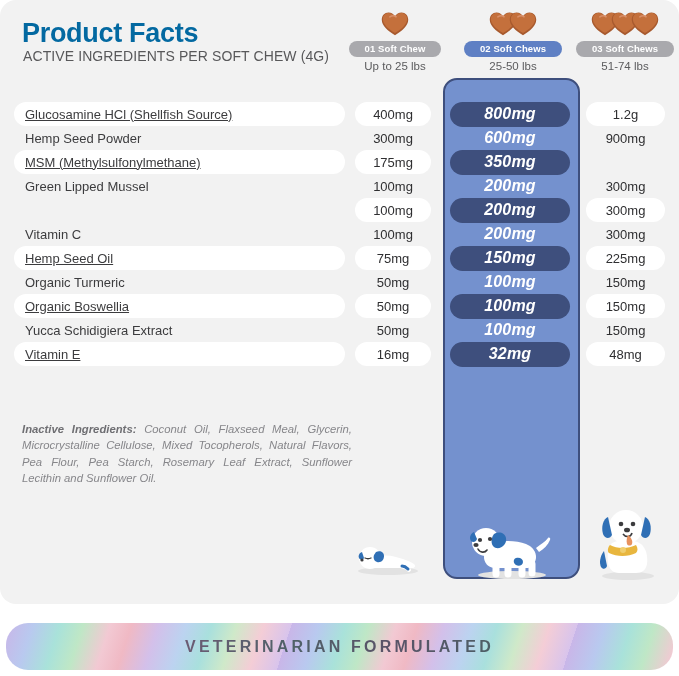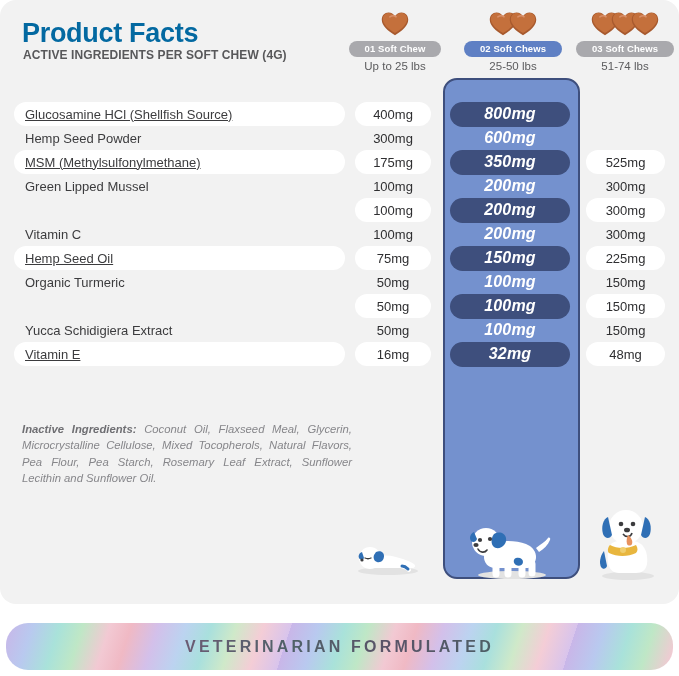--- a/index.html
+++ b/index.html
@@ -29,22 +29,22 @@
     position: absolute;
     left: 22px; top: 18px;
     font-size: 27px;
     font-weight: bold;
     color: #0369a1;
     letter-spacing: -0.3px;
   }
   .page-subtitle {
     position: absolute;
     left: 23px; top: 48px;
-    font-size: 12px;
-    font-weight: bold;
+    font-size: 14px;
+    font-weight: normal;
     color: #58585a;
     letter-spacing: 0.1px;
   }
 
   
   .dose-head {
     position: absolute;
     top: 8px;
     width: 110px;
     text-align: center;
@@ -279,31 +279,32 @@
     <div class="weight-label">51-74 lbs</div>
   </div>
 
   <div class="highlight-col"></div>
 
   <div class="table">
     <div class="trow odd">
       <div class="tname">Glucosamine HCl (Shellfish Source)</div>
       <div class="tdose c1">400mg</div>
       <div class="tdose c2">800mg</div>
+      <div class="tdose c3">1.2g</div>
     </div>
     <div class="trow even">
       <div class="tname">Hemp Seed Powder</div>
       <div class="tdose c1">300mg</div>
       <div class="tdose c2">600mg</div>
+      <div class="tdose c3">900mg</div>
     </div>
     <div class="trow odd">
       <div class="tname">MSM (Methylsulfonylmethane)</div>
       <div class="tdose c1">175mg</div>
       <div class="tdose c2">350mg</div>
-      <div class="tdose c3">525mg</div>
     </div>
     <div class="trow even">
       <div class="tname">Green Lipped Mussel</div>
       <div class="tdose c1">100mg</div>
       <div class="tdose c2">200mg</div>
       <div class="tdose c3">300mg</div>
     </div>
     <div class="trow odd">
       <div class="tdose c1">100mg</div>
       <div class="tdose c2">200mg</div>
@@ -321,20 +322,21 @@
       <div class="tdose c2">150mg</div>
       <div class="tdose c3">225mg</div>
     </div>
     <div class="trow even">
       <div class="tname">Organic Turmeric</div>
       <div class="tdose c1">50mg</div>
       <div class="tdose c2">100mg</div>
       <div class="tdose c3">150mg</div>
     </div>
     <div class="trow odd">
+      <div class="tname">Organic Boswellia</div>
       <div class="tdose c1">50mg</div>
       <div class="tdose c2">100mg</div>
       <div class="tdose c3">150mg</div>
     </div>
     <div class="trow even">
       <div class="tname">Yucca Schidigiera Extract</div>
       <div class="tdose c1">50mg</div>
       <div class="tdose c2">100mg</div>
       <div class="tdose c3">150mg</div>
     </div>

